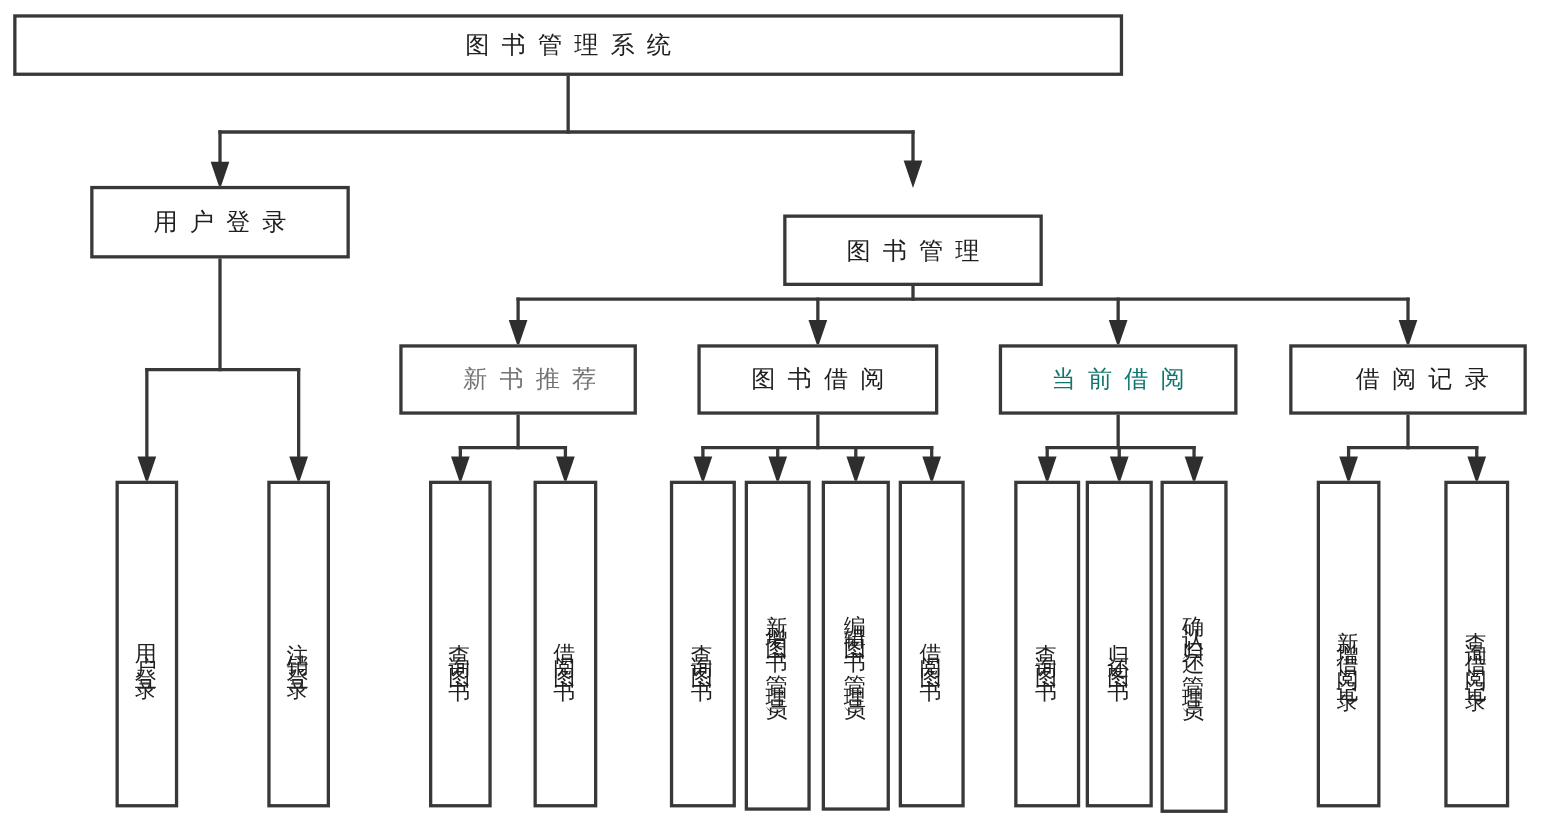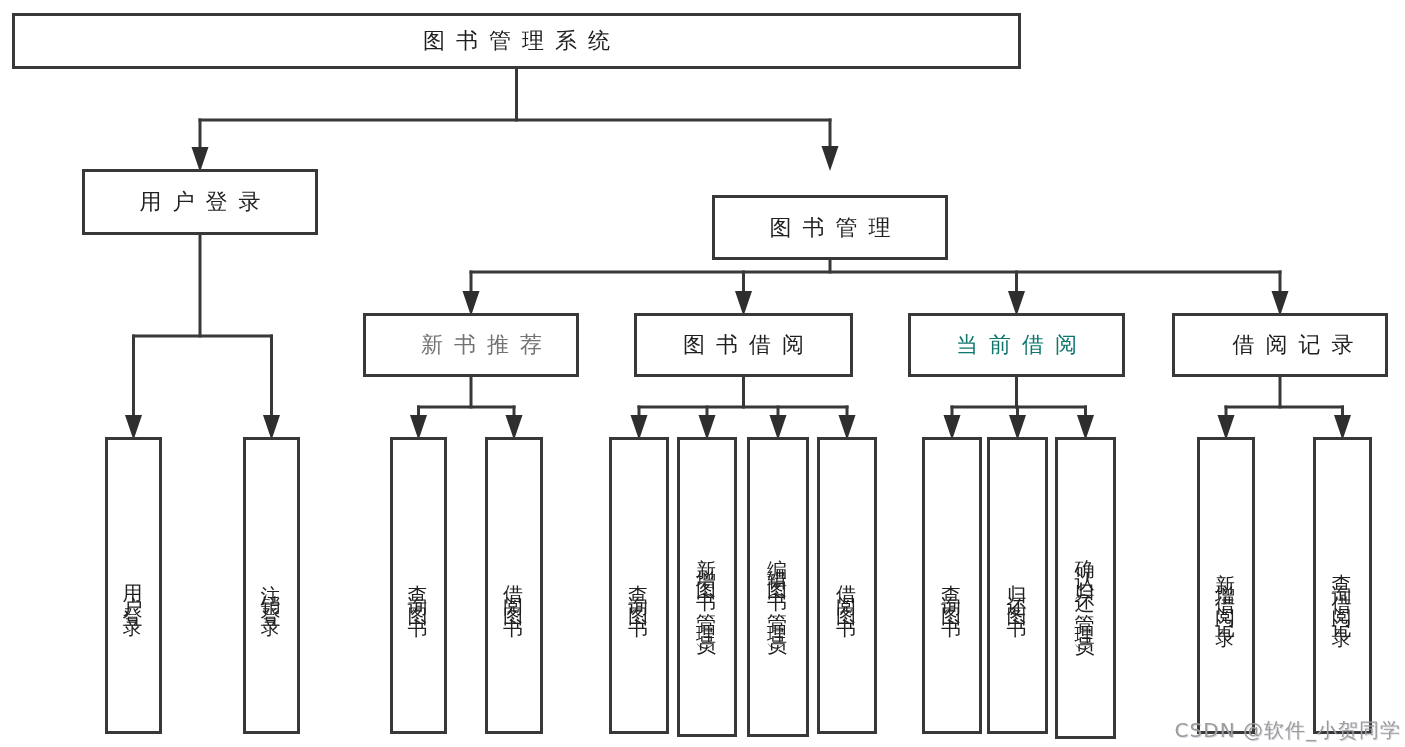--- a/index.html
+++ b/index.html
@@ -170,14 +170,13 @@
       <div class="node vert" style="left: 1055px; top: 437px; width: 61px; height: 302px; border-color: rgb(56, 56, 56); background: rgb(255, 255, 255); color: rgb(31, 31, 31);">
         <span class="node-label">确认归还（管理员）</span>
       </div>
       <div class="node vert" style="left: 1197px; top: 437px; width: 58px; height: 297px; border-color: rgb(56, 56, 56); background: rgb(255, 255, 255); color: rgb(31, 31, 31);">
         <span class="node-label">新增借阅记录</span>
       </div>
       <div class="node vert" style="left: 1313px; top: 437px; width: 59px; height: 297px; border-color: rgb(56, 56, 56); background: rgb(255, 255, 255); color: rgb(31, 31, 31);">
         <span class="node-label">查询借阅记录</span>
       </div>
     </div>
-  <div class="watermark" style="color: rgb(156, 156, 156);">CSDN @软件_小贺同学</div>
 </div>
 
 </body></html>

